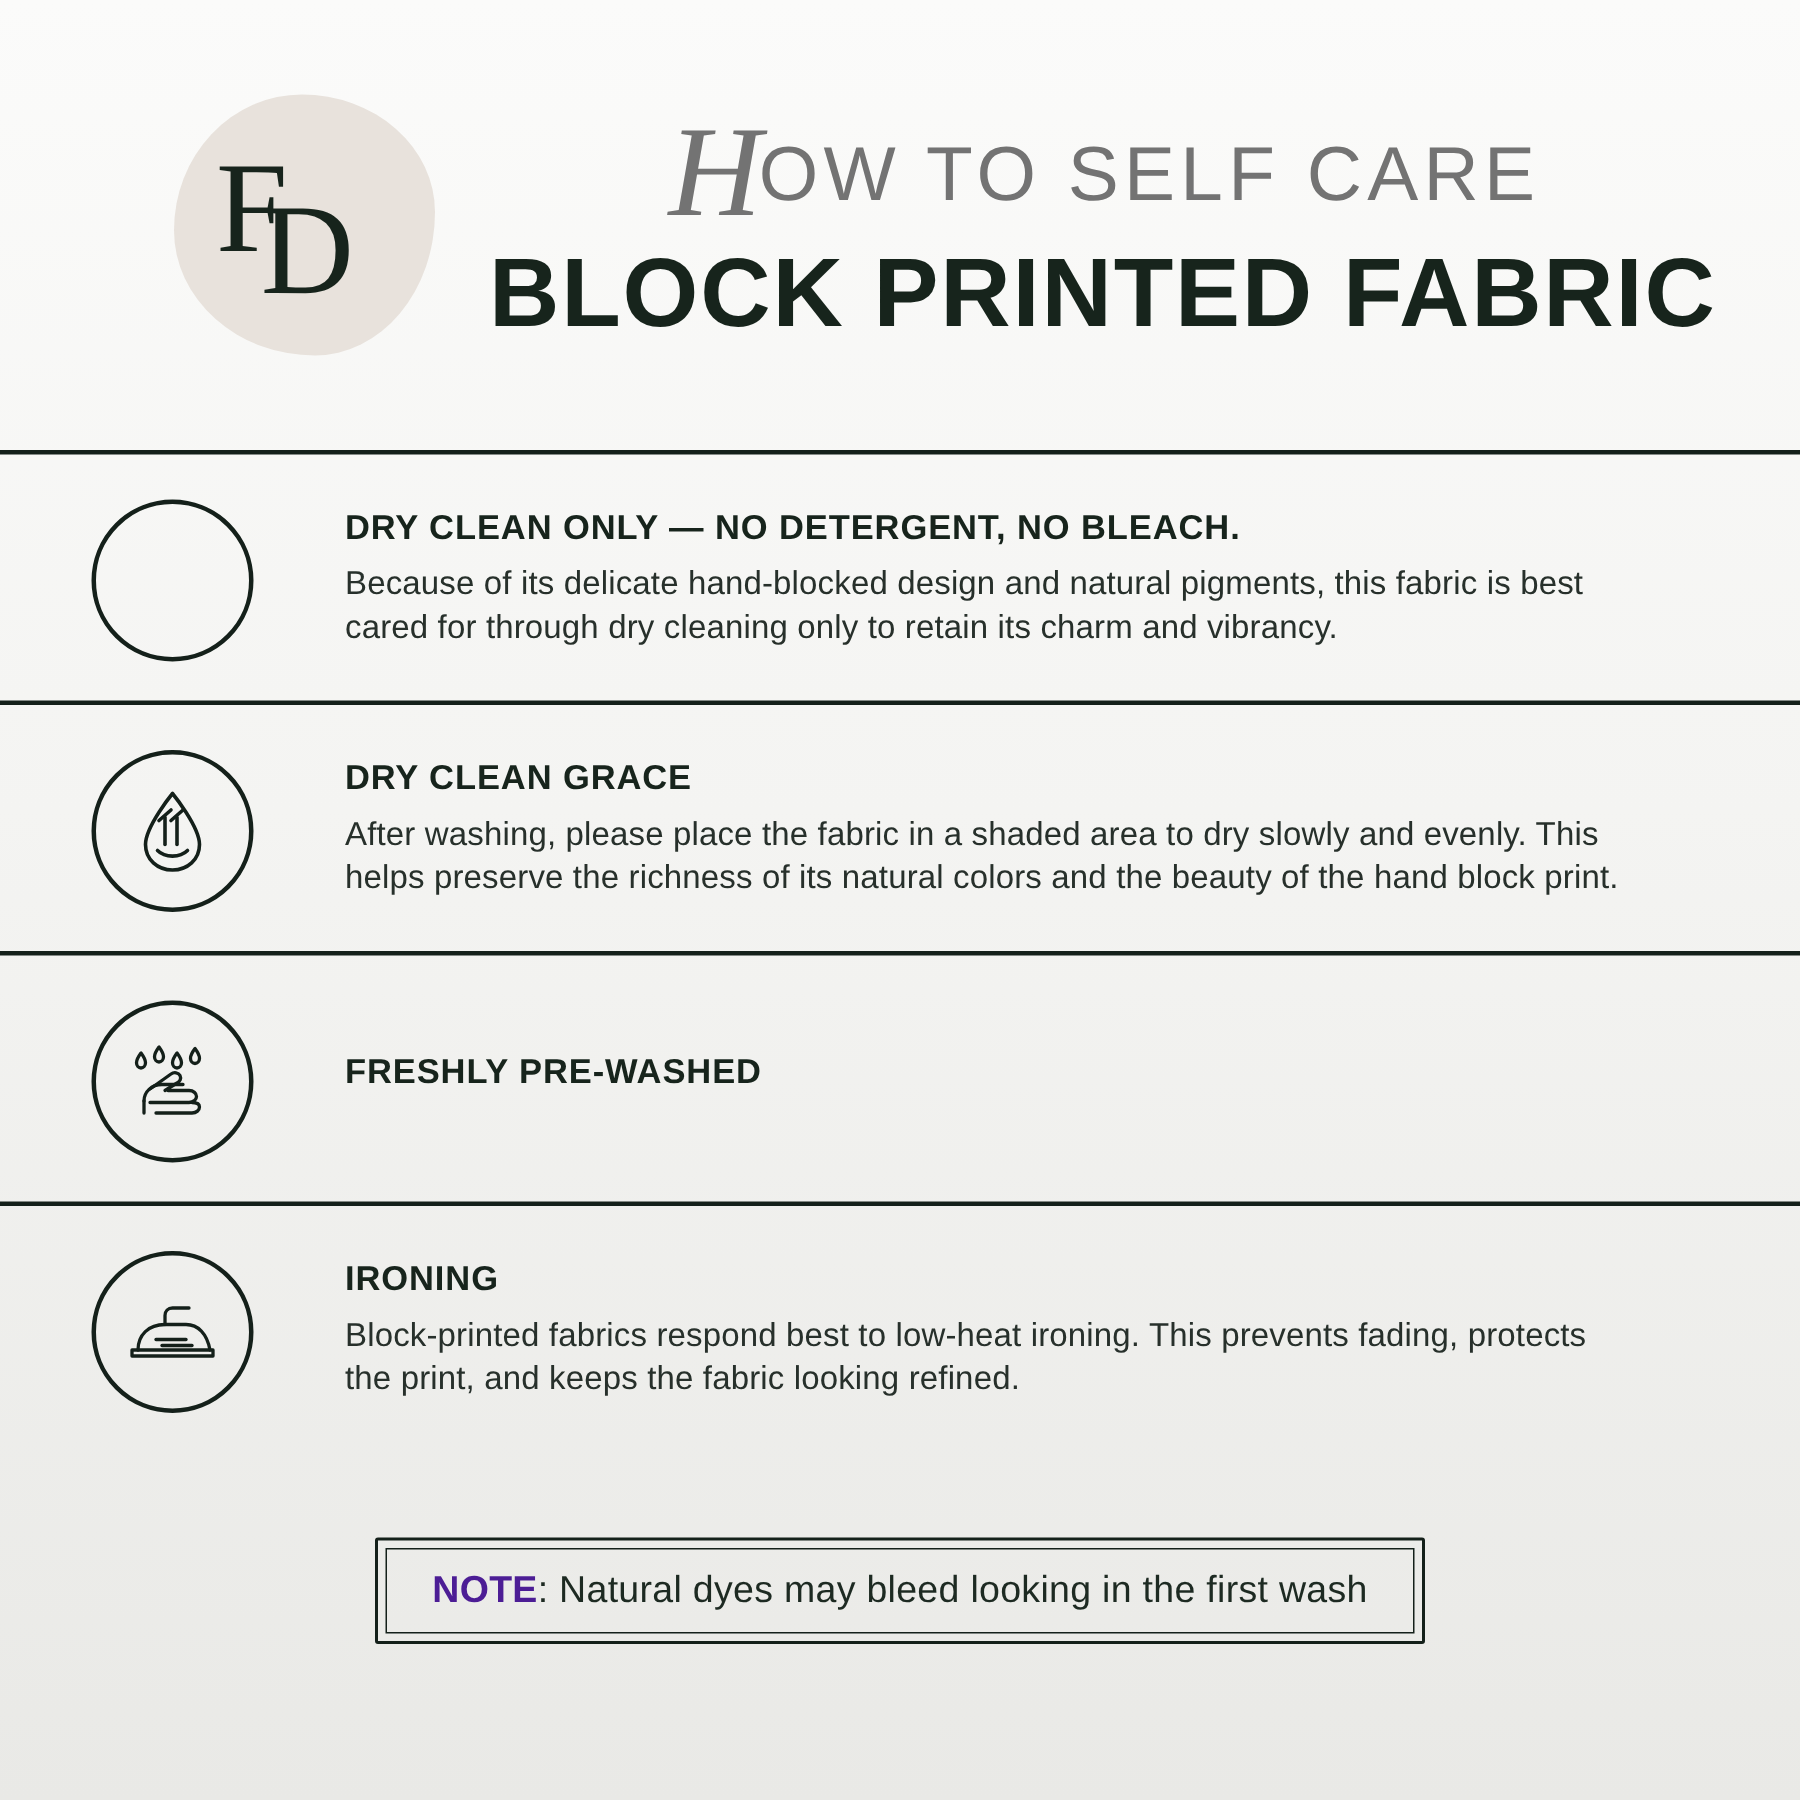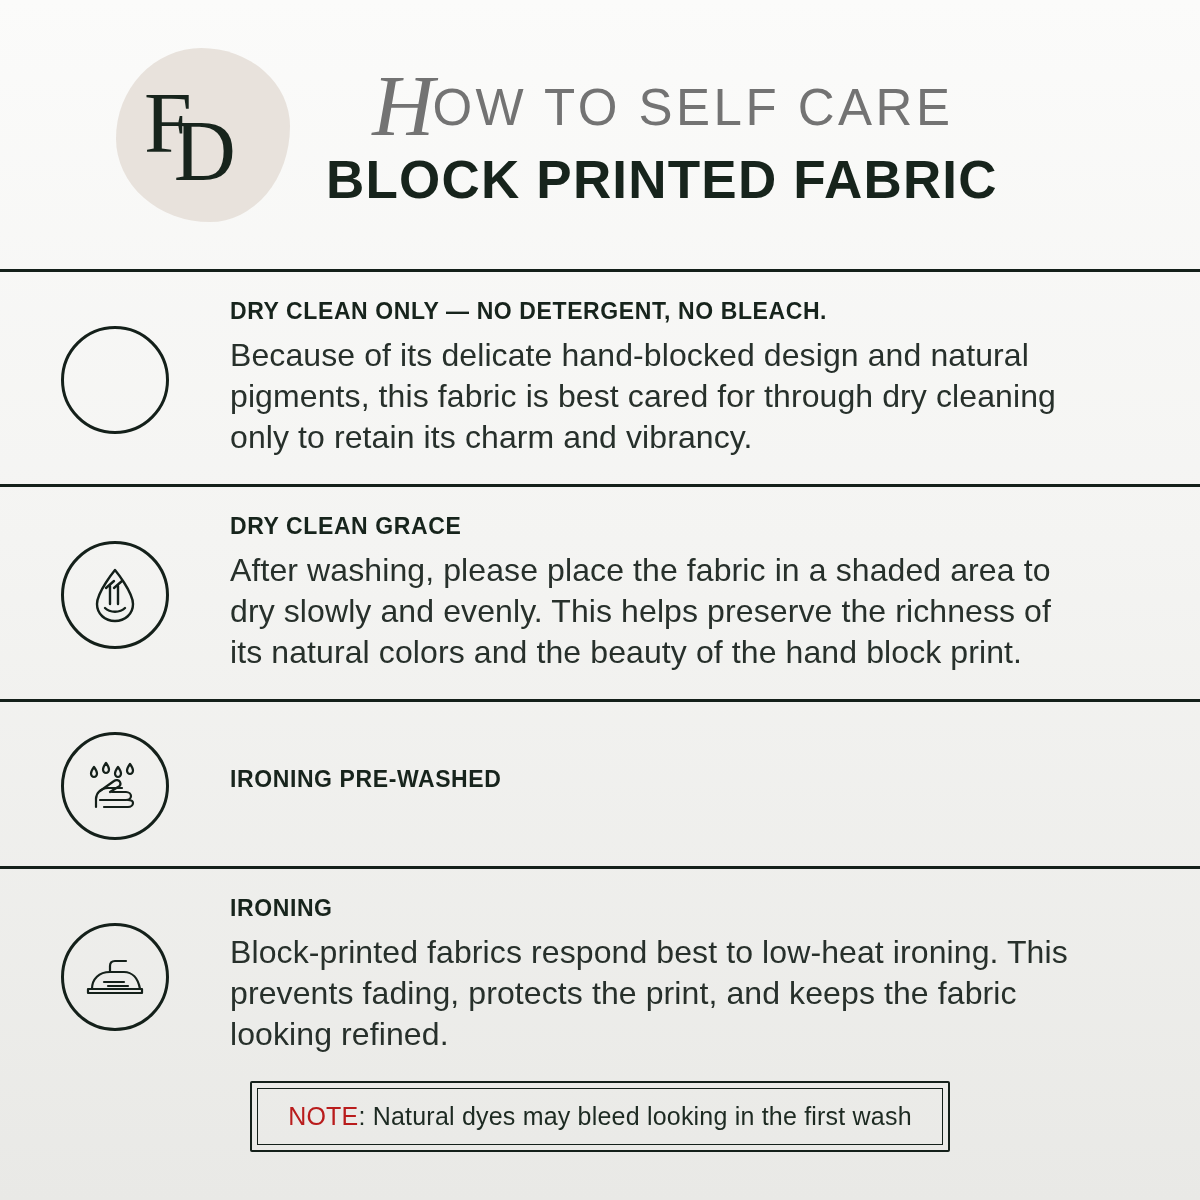--- a/index.html
+++ b/index.html
@@ -80,21 +80,21 @@
     font-family: "Liberation Serif", serif;
     font-style: italic;
     font-size: 86px;
     line-height: 0.7;
     position: relative;
     top: 10px;
     left: 2px;
     letter-spacing: 0;
   }
   .title-line2 {
-    font-size: 53px;
+    font-size: 65px;
     font-weight: bold;
     letter-spacing: 1.2px;
     color: #17241c;
     margin-top: 12px;
     white-space: nowrap;
   }
 
   
   .rows {
     flex: 0 0 auto;
@@ -133,21 +133,21 @@
     padding-right: 70px;
   }
   .row-title {
     font-size: 23px;
     font-weight: bold;
     letter-spacing: 0.6px;
     color: #17241c;
     margin-bottom: 10px;
   }
   .row-body {
-    font-size: 32px;
+    font-size: 22px;
     line-height: 1.28;
     color: #27302b;
     letter-spacing: 0.1px;
   }
 
   
   .note-area {
     flex: 1 1 auto;
     display: flex;
     align-items: center;
@@ -161,22 +161,22 @@
   }
   .note-inner {
     border: 1px solid #14201a;
     padding: 13px 30px;
     font-size: 25px;
     color: #1d2a22;
     letter-spacing: 0.2px;
     white-space: nowrap;
   }
   .note-inner b {
-    font-weight: normal;
-    color: #b91c1c;
+    font-weight: bold;
+    color: #4c1d95;
   }
 </style>
 </head>
 <body>
 
 <div class="page">
 
   <div class="header">
     <div class="logo-wrap">
       <div class="logo-blob"></div>
@@ -237,21 +237,21 @@
             <path d="M48 9 C48 9 45 13 45 15.5 C45 17.4 46.4 19 48 19 C49.6 19 51 17.4 51 15.5 C51 13 48 9 48 9 Z"></path>
             <path d="M14 44 C14 38 19 33 26 33 L40 33"></path>
             <path d="M18 36 L32 26 C34 24.5 37 25 38 27 C39 29 38 31 36 32 L28 37"></path>
             <path d="M18 45 L44 45 C47 45 49 43 49 41 C49 39 47 37 44 37 L30 37"></path>
             <path d="M22 52 L46 52 C49 52 51 50 51 48 C51 46 49 45 46 45"></path>
             <path d="M14 44 L14 52"></path>
           </svg>
         </div>
       </div>
       <div class="text-cell">
-        <div class="row-title">IRONING PRE-WASHED</div>
+        <div class="row-title">FRESHLY PRE-WASHED</div>
       </div>
     </div>
 
     <div class="rule"></div>
 
     <div class="row">
       <div class="icon-cell">
         <div class="icon-circle">
           <svg width="70" height="56" viewBox="0 0 70 56" fill="none" stroke="#14201a" stroke-width="2.2" stroke-linecap="round" stroke-linejoin="round">
             <path d="M8 40 L62 40 L62 44 L8 44 Z"></path>

